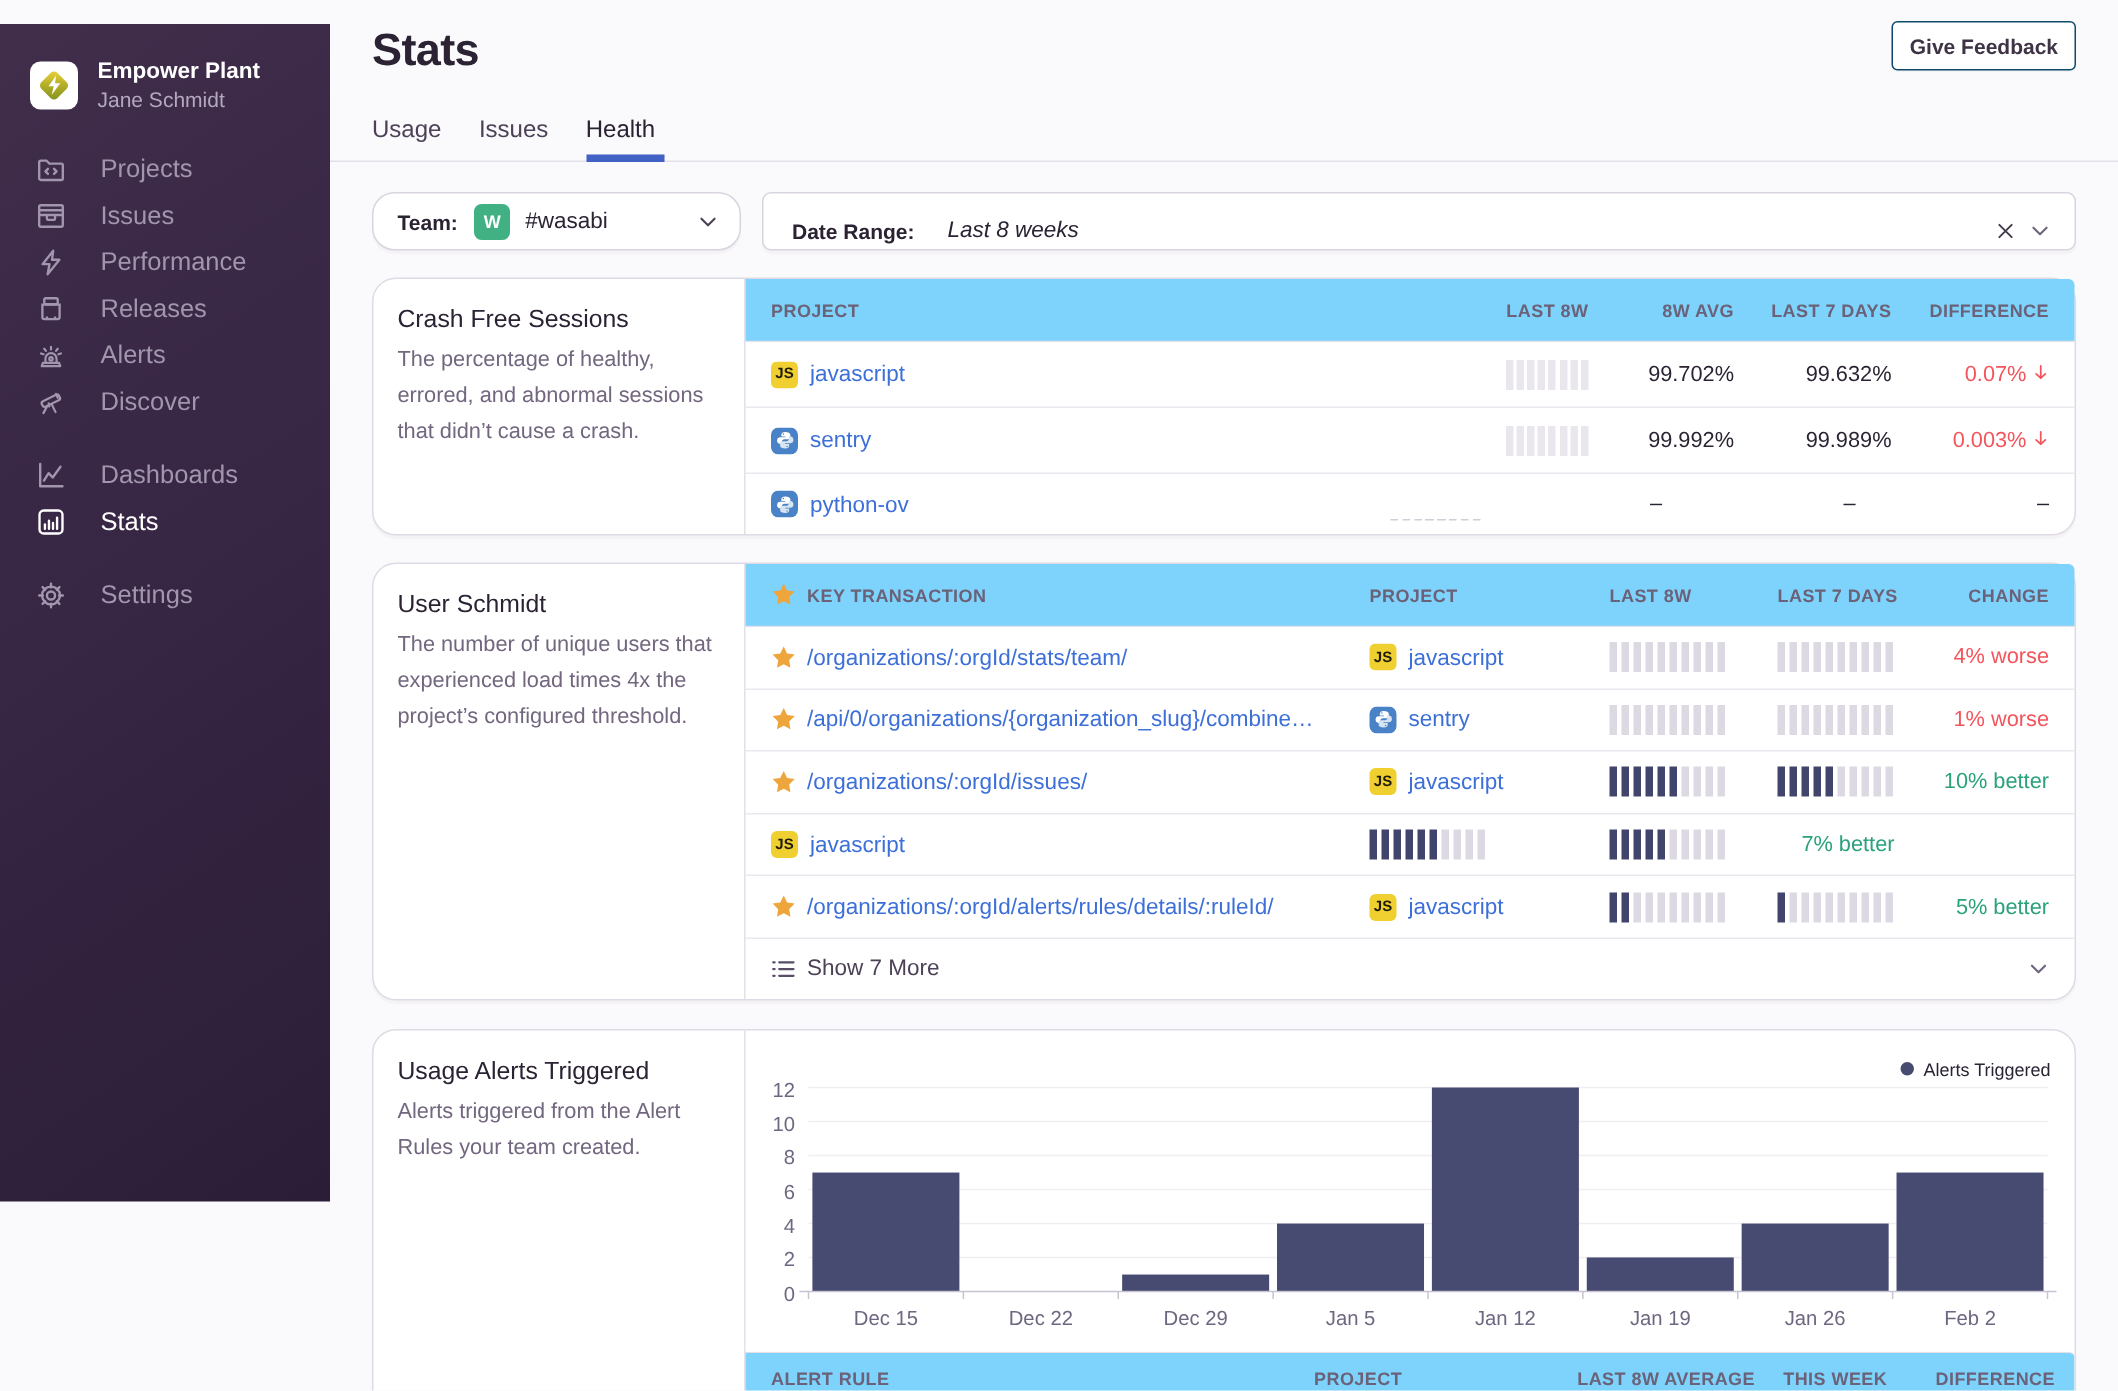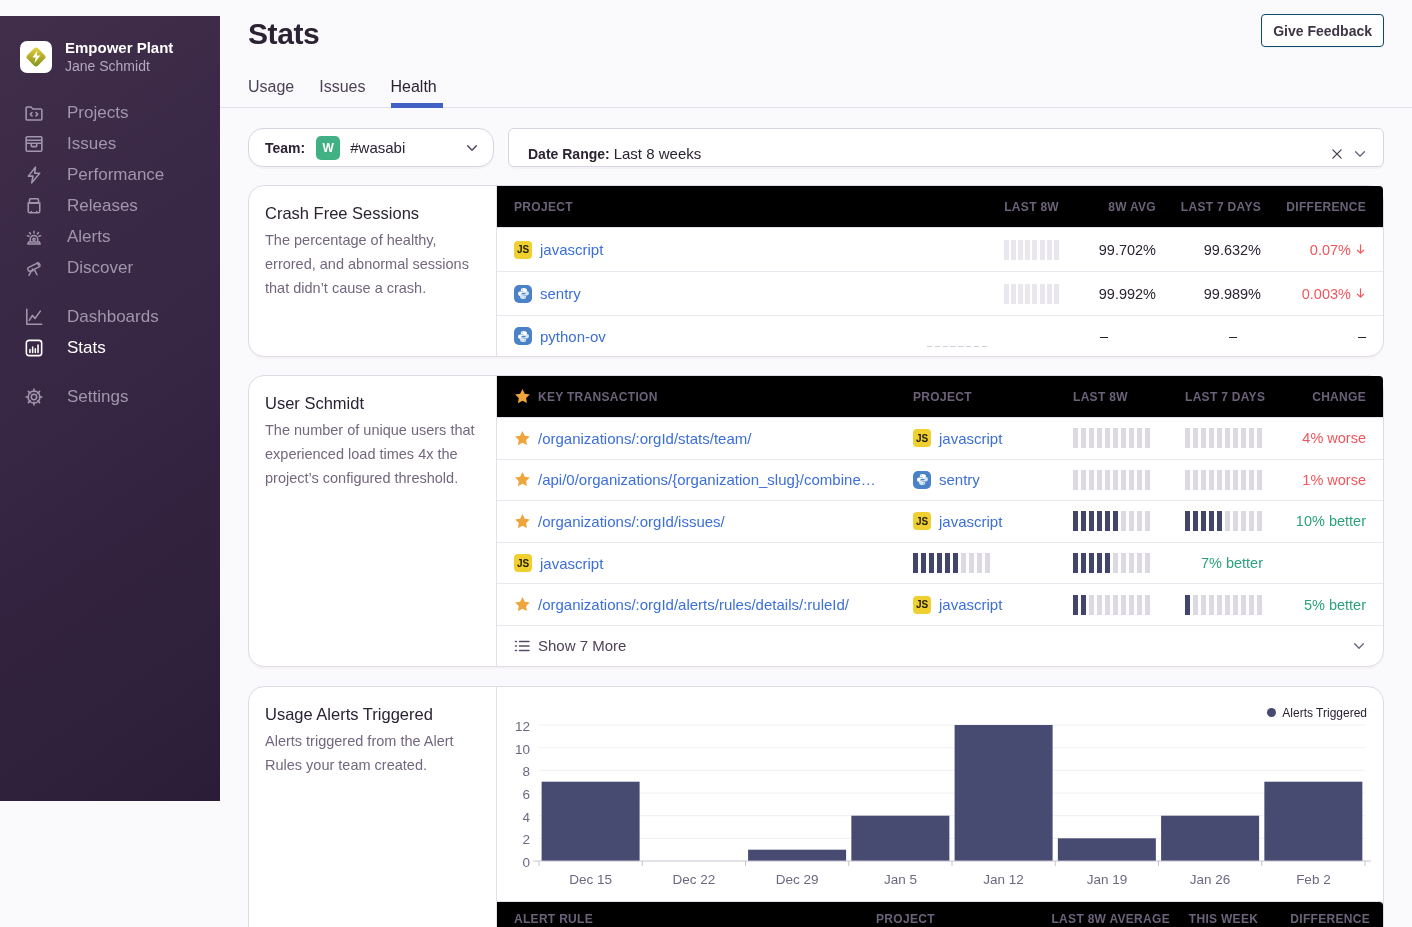--- a/index.html
+++ b/index.html
@@ -37,21 +37,21 @@
 .spacer { flex:1; }
 .chev { width:14px; height:14px; }
 .panel { background:#fff; border:1px solid #dfdae5; border-radius:16px; margin-top:18px;
   display:grid; grid-template-columns:248px 1fr; box-shadow:0 2px 1px rgba(50,40,60,.03); }
 .pdesc { border-right:1px solid #e4e0e9; padding:18px 16px 0 16px; }
 .pdesc h2 { font-size:16.5px; font-weight:400; color:#2b2233; margin-bottom:5px; }
 .pdesc p { font-size:14.5px; color:#73677f; line-height:24px; }
 .tbl { display:block; }
 .trow { display:grid; align-items:center; border-bottom:1px solid #eae7ee; }
 .trow:last-child { border-bottom:none;gap:24px; }
-.thead { background:#000000; border-bottom:1px solid #e4e0e9; font-size:12px; font-weight:bold; letter-spacing:.3px;
+.thead { background:#7dd3fc; border-bottom:1px solid #e4e0e9; font-size:12px; font-weight:bold; letter-spacing:.3px;
   color:#6b6279; border-radius:0 4px 0 0; }
 .cell { padding-left:17px; overflow:hidden; white-space:nowrap; }
 .num { text-align:right; padding-right:17px; padding-left:0; }
 .g1 { grid-template-columns:1fr 115px 97px 105px 105px; }
 .g2 { grid-template-columns:1fr 160px 112px 112px 103px; }
 a.lnk { color:#3c6fd8; text-decoration:none; font-size:15px; }
 .projcell { display:flex; align-items:center; gap:8px; }
 .jsicon { width:18px; height:18px; border-radius:4px; background:#f0d030; color:#201c0a; font-weight:800; font-size:10px;
   display:flex; align-items:center; justify-content:center; flex:none; letter-spacing:0; }
 .pyicon { width:18px; height:18px; border-radius:5px; background:#4a82c8; flex:none; display:flex; align-items:center; justify-content:center; }
@@ -155,21 +155,21 @@
         <span class="flabel">Team:</span>
         <span class="wavatar">W</span>
         <span class="teamname">#wasabi</span>
         <span class="spacer"></span>
         <svg class="chev" viewBox="0 0 16 16" fill="none" stroke="#4d4158" stroke-width="1.6" stroke-linecap="round" stroke-linejoin="round">
             <path d="M3 5.5 8 10.5 13 5.5"></path>
           </svg>
       </div>
       <div class="fbox date">
         <span class="flabel">Date Range:</span>
-        <span class="teamname" style="margin-left:4px;">Last 8 weeks</span>
+        <span class="teamname" style="margin-left:22px;font-style:italic;">Last 8 weeks</span>
         <span class="spacer"></span>
         <svg width="12" height="12" viewBox="0 0 16 16" fill="none" stroke="#433a4d" stroke-width="1.7" stroke-linecap="round" style="margin-right:10px;">
             <path d="M2.5 2.5 13.5 13.5M13.5 2.5 2.5 13.5"></path>
           </svg>
         <svg class="chev" viewBox="0 0 16 16" fill="none" stroke="#6f667e" stroke-width="1.6" stroke-linecap="round" stroke-linejoin="round">
             <path d="M3 5.5 8 10.5 13 5.5"></path>
           </svg>
       </div>
     </div>
 

